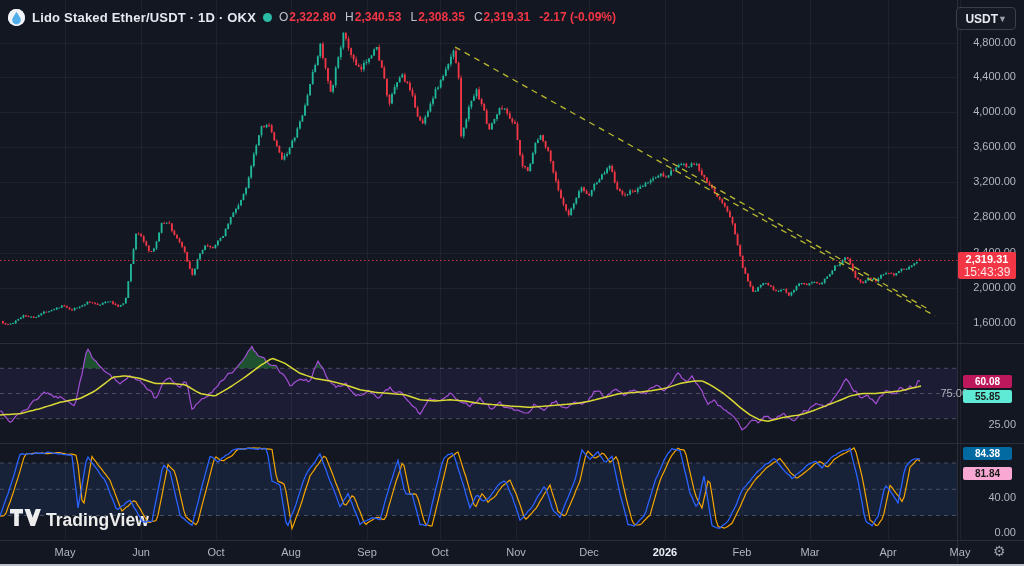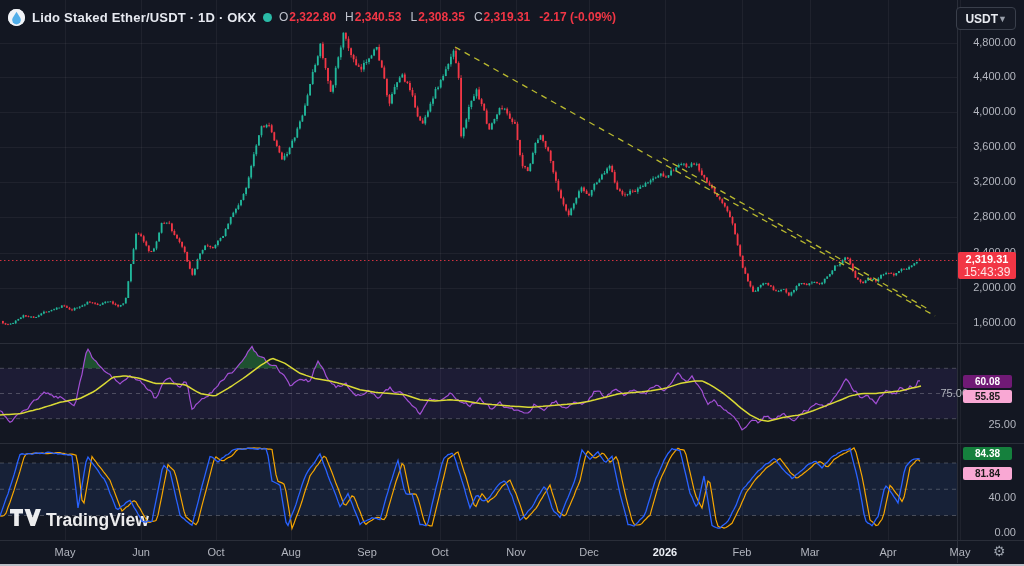--- a/index.html
+++ b/index.html
@@ -152,21 +152,21 @@
         <div class="lbl month" style="left: 782px; top: 546px;">Mar</div>
         <div class="lbl month" style="left: 860px; top: 546px;">Apr</div>
         <div class="lbl month" style="left: 932px; top: 546px;">May</div>
       </div>
 
     <div id="price-badge">
       <div class="p">2,319.31</div>
       <div class="t">15:43:39</div>
     </div>
 
-    <div class="badge" id="b-rsi" style="top: 375px; background: #701a75; color: rgb(255, 255, 255);">60.08</div>
-    <div class="badge" id="b-rsima" style="top: 390px; background: #f9a8d4; color: rgb(27, 27, 27);">55.85</div>
-    <div class="badge" id="b-k" style="top: 447px; background: #15803d; color: rgb(255, 255, 255);">84.38</div>
+    <div class="badge" id="b-rsi" style="top: 375px; background: #be185d; color: rgb(255, 255, 255);">60.08</div>
+    <div class="badge" id="b-rsima" style="top: 390px; background: #5eead4; color: rgb(27, 27, 27);">55.85</div>
+    <div class="badge" id="b-k" style="top: 447px; background: #0369a1; color: rgb(255, 255, 255);">84.38</div>
     <div class="badge" id="b-d" style="top: 467px; background: #f9a8d4; color: rgb(27, 27, 27);">81.84</div>
 
     <div id="gear">⚙</div>
     <div id="bottom-strip"></div>
   </div>
 </div>
 
 </body></html>

